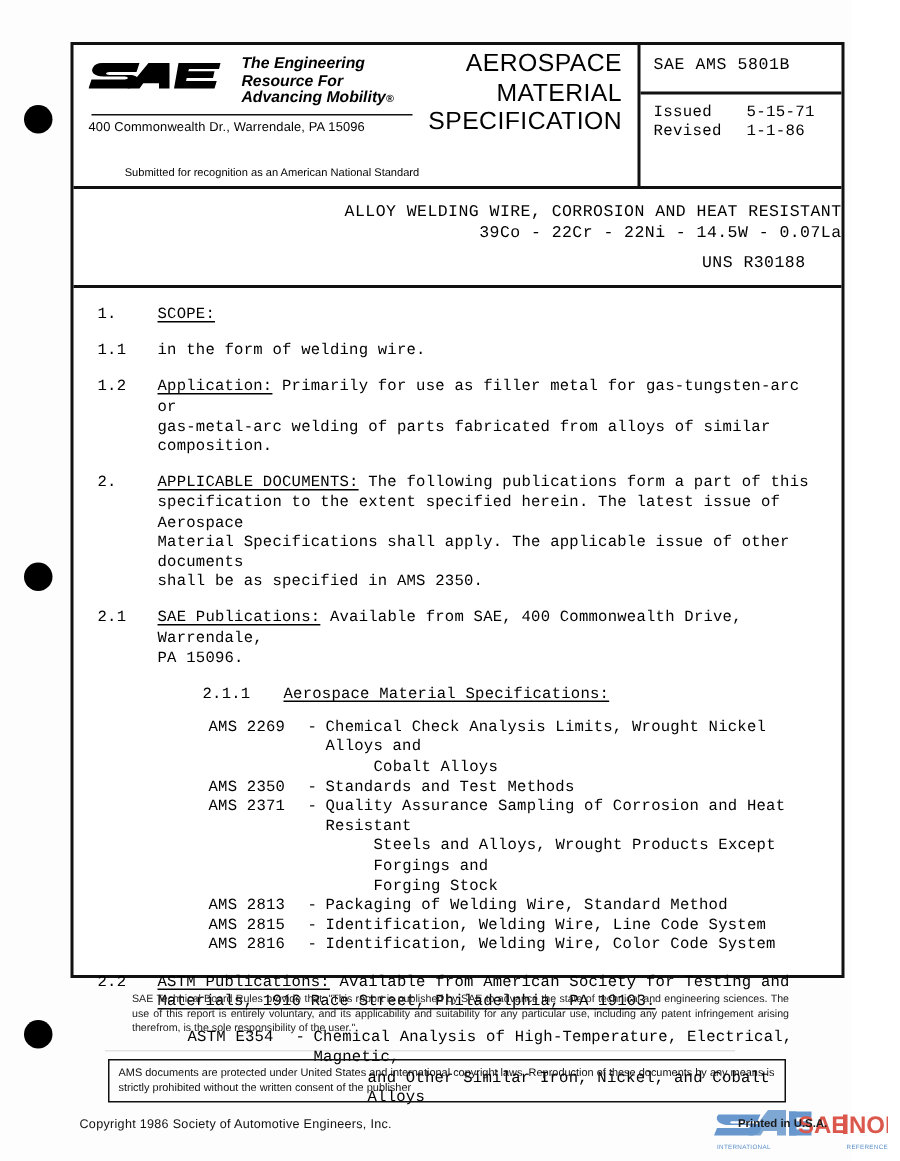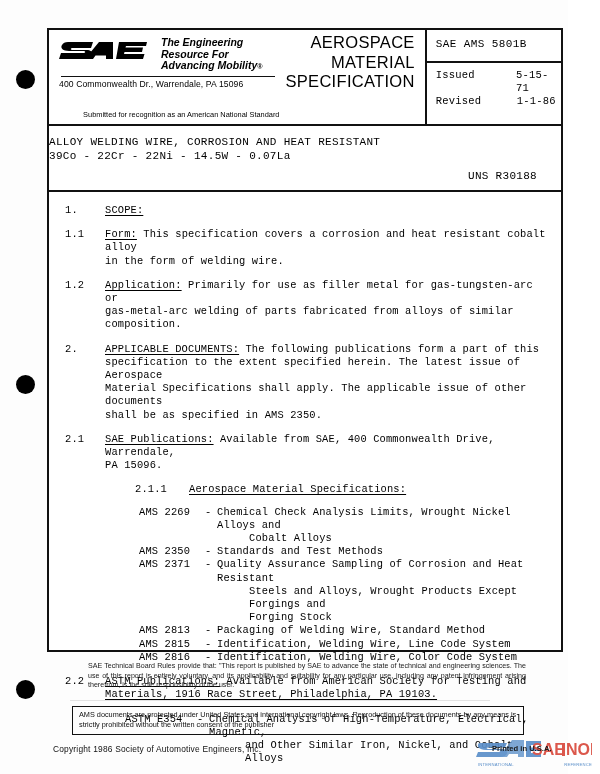--- a/index.html
+++ b/index.html
@@ -127,35 +127,35 @@
     letter-spacing: 0.4px;
   }
   .hdr-right .cell-bot {
     flex: 1;
     box-sizing: border-box;
     padding: 6px 0 0 9px;
     font-size: 10.5px;
     line-height: 13px;
     letter-spacing: 0.2px;
   }
-  .kv { display: flex; gap: 19px; }
+  .kv { display: flex; }
   .kv .k { width: 62px; }
   .supersede { margin-top: 9px; letter-spacing: 0.2px; }
 
   
   .titleband {
     height: 66px;
     border-bottom: 2.5px solid #111;
     box-sizing: border-box;
     position: relative;
     padding-top: 9px;
   }
   .titleband .t1,
   .titleband .t2 {
-    text-align: left;
+    text-align: right;
     font-size: 11px;
     line-height: 14px;
     letter-spacing: 0.3px;
   }
   .titleband .uns {
     position: absolute;
     right: 24px;
     bottom: 8px;
     font-size: 11px;
     letter-spacing: 0.3px;
@@ -342,21 +342,20 @@
     <div class="body">
 
       <div class="clause">
         <div class="num">1.</div>
         <div class="txt"><u>SCOPE:</u></div>
       </div>
 
       <div class="clause">
         <div class="num">1.1</div>
         <div class="txt">
-          <p><u>Form:</u><span>  This specification covers a corrosion and heat resistant cobalt alloy</span></p>
           <p>in the form of welding wire.</p>
         </div>
       </div>
 
       <div class="clause">
         <div class="num">1.2</div>
         <div class="txt">
           <p><u>Application:</u><span>  Primarily for use as filler metal for gas-tungsten-arc or</span></p>
           <p>gas-metal-arc welding of parts fabricated from alloys of similar composition.</p>
         </div>

